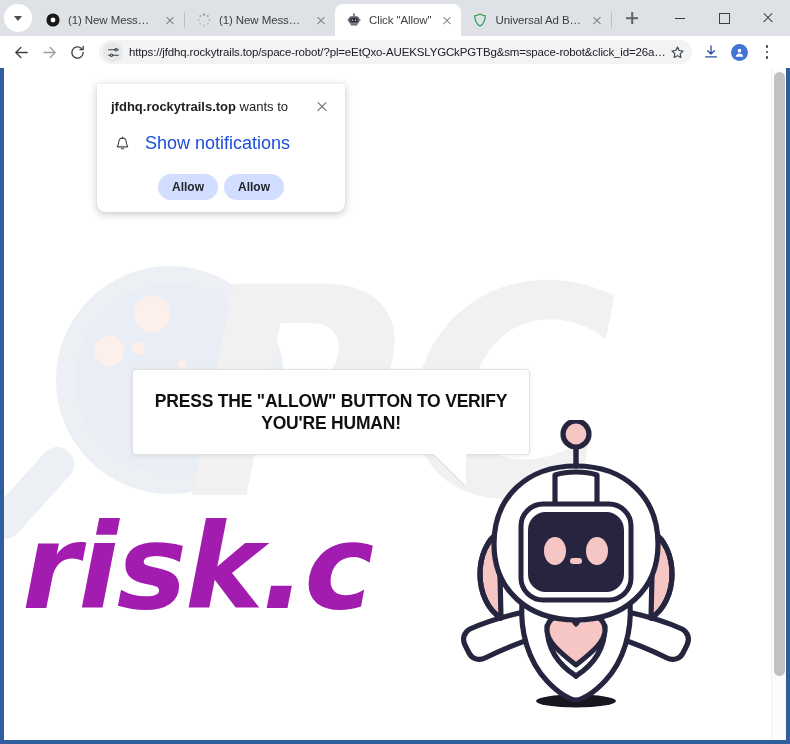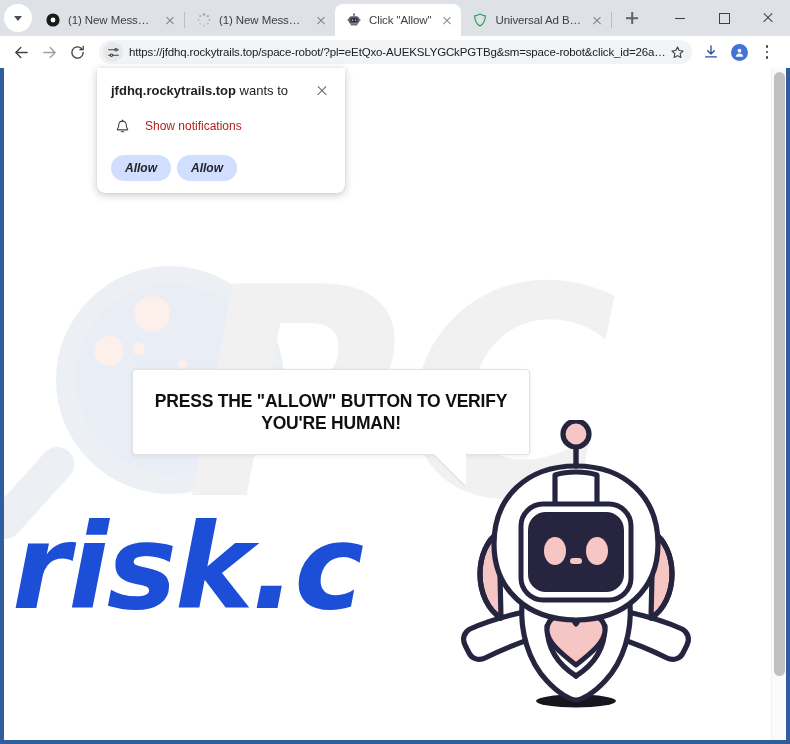--- a/index.html
+++ b/index.html
@@ -291,25 +291,25 @@
     left: 182px; top: 182px;
     font-size: 290px;
     font-weight: bold;
     color: #f1f1f1;
     font-style: italic;
     letter-spacing: 6px;
     line-height: 1;
     font-family: "DejaVu Sans", sans-serif;
   }
   .wm-risk {
-    left: 8px; top: 440px;
+    left: 18px; top: 440px;
     font-size: 118px;
     font-weight: bold;
     font-style: italic;
-    color: #1d4ed8;
+    color: #a21caf;
     letter-spacing: -2px;
     line-height: 1;
     font-family: "DejaVu Sans", sans-serif;
   }
 
   
   .bubble {
     position: absolute;
     left: 128px; top: 301px;
     width: 398px; height: 86px;
@@ -368,21 +368,21 @@
     width: 11px;
     height: 604px;
     background: #c1c1c1;
     border-radius: 6px;
   }
 
   
   .permpopup {
     position: absolute;
     left: 97px;
-    top: 68px;
+    top: 84px;
     width: 248px;
     background: #ffffff;
     border-radius: 0 0 8px 8px;
     box-shadow: 0 2px 9px rgba(0,0,0,.22), 0 0 1px rgba(0,0,0,.18);
     padding: 14px 14px 12px 14px;
     box-sizing: border-box;
     z-index: 40;
   }
   .pp-head {
     display: flex;
@@ -418,29 +418,28 @@
     margin-top: 17px;
     padding-left: 2px;
   }
   .pp-bell {
     width: 18px; height: 18px;
     flex: 0 0 18px;
     margin-right: 14px;
     display: flex; align-items: center; justify-content: center;
   }
   .pp-rowlabel {
-    font-size: 12px;
-    color: #b91c1c;
+    font-size: 18px;
+    color: #1d4ed8;
   }
   .pp-actions {
     display: flex;
-    justify-content: flex-start;
+    justify-content: center;
     margin-top: 20px;
     gap: 6px;
-    font-style: italic;
   }
   .pp-btn {
     min-width: 50px;
     height: 26px;
     border-radius: 13px;
     background: #d2deff;
     color: #22252a;
     font-size: 12px;
     font-weight: bold;
     display: flex;

